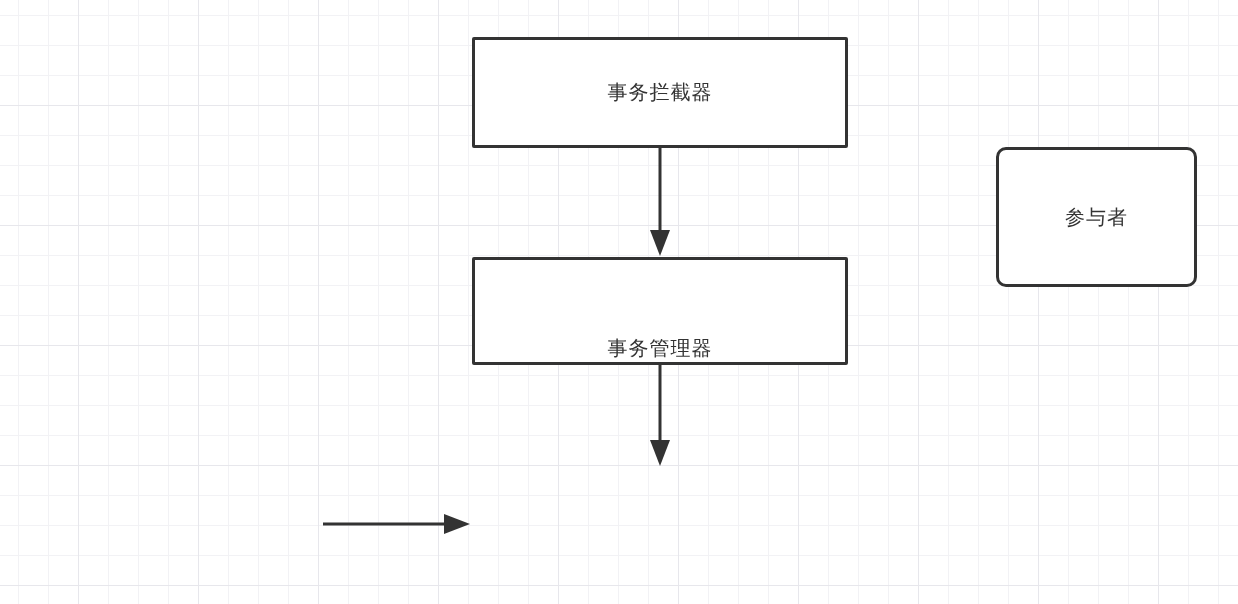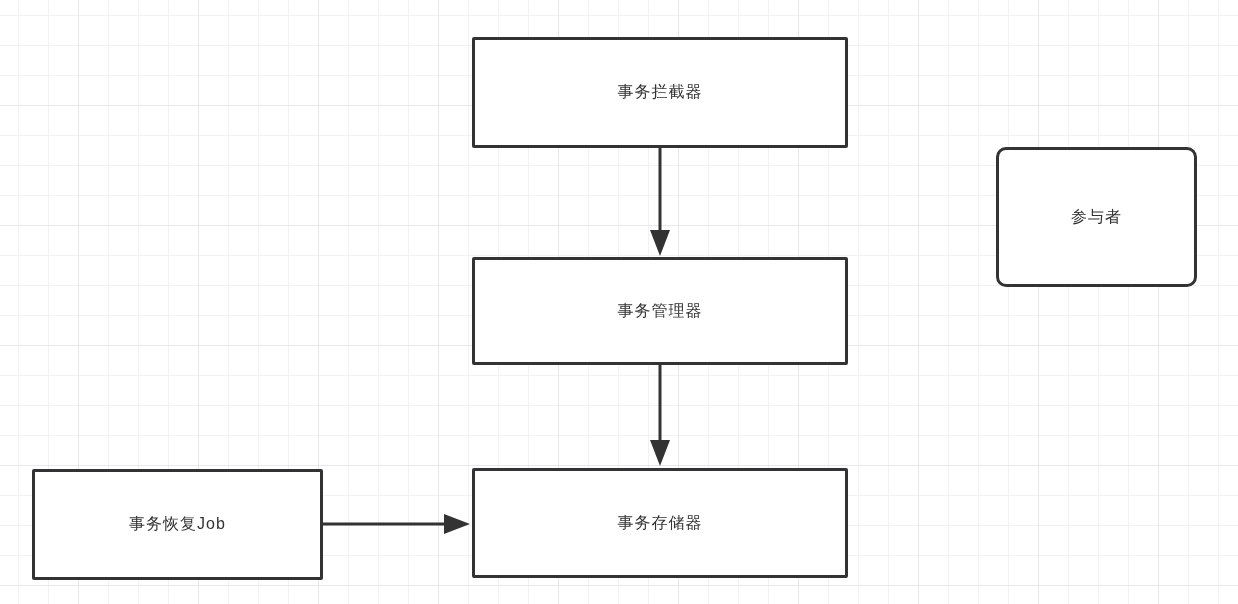--- a/index.html
+++ b/index.html
@@ -59,21 +59,21 @@
     justify-content: center;
     cursor: default;
   }
 
   .node.rounded {
     border-radius: 10px;
     align-items: center;
   }
 
   .node-label {
-    font-size: 16px;
+    font-size: 20px;
     color: var(--text, #333333);
     white-space: nowrap;
     letter-spacing: 1px;
   }
 </style>
 </head>
 <body>
 
 <div class="canvas">
 
@@ -89,30 +89,24 @@
     <g>
       <line class="edge-line" x1="323" y1="524" x2="448" y2="524"></line>
       <polygon class="edge-head" points="470,524 444,514 444,534"></polygon>
     </g>
   </svg>
 
   <div class="node" style="left:472px; top:37px; width:376px; height:111px;">
     <span class="node-label">事务拦截器</span>
   </div>
 
-  <div class="node" style="left:472px; top:257px; width:376px; height:108px;">
+  <div class="node" style="left:472px; top:257px; width:376px; height:108px;align-items:flex-end;">
     <span class="node-label">事务管理器</span>
   </div>
 
-  <div class="node" style="left:472px; top:468px; width:376px; height:110px;">
-    <span class="node-label">事务存储器</span>
-  </div>
 
-  <div class="node" style="left:32px; top:469px; width:291px; height:111px;">
-    <span class="node-label">事务恢复Job</span>
-  </div>
 
   <div class="node rounded" style="left:996px; top:147px; width:201px; height:140px;">
     <span class="node-label">参与者</span>
   </div>
 
 
 </div>
 
 </body></html>

